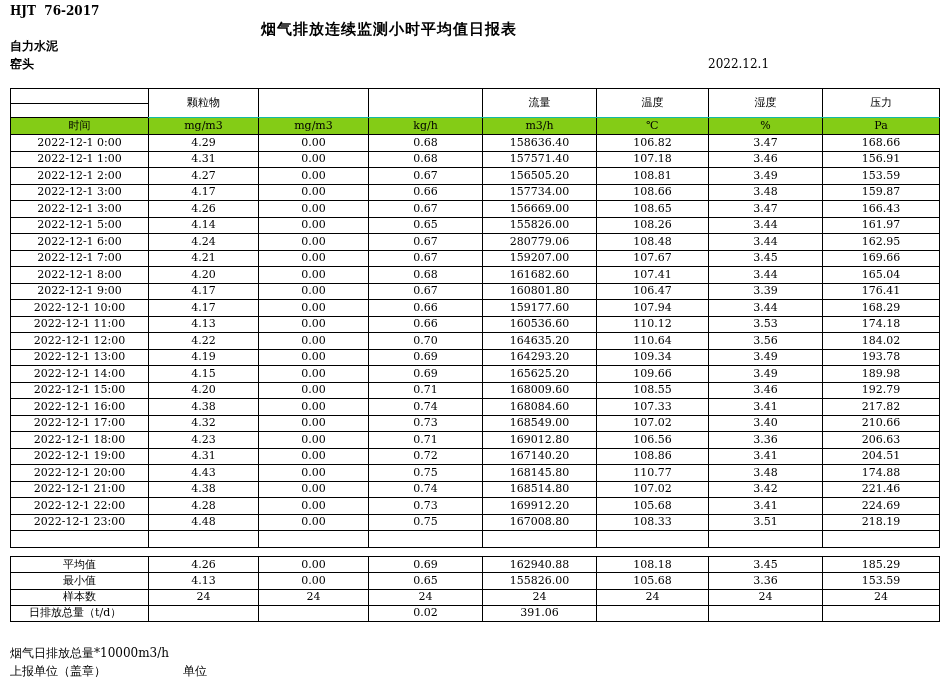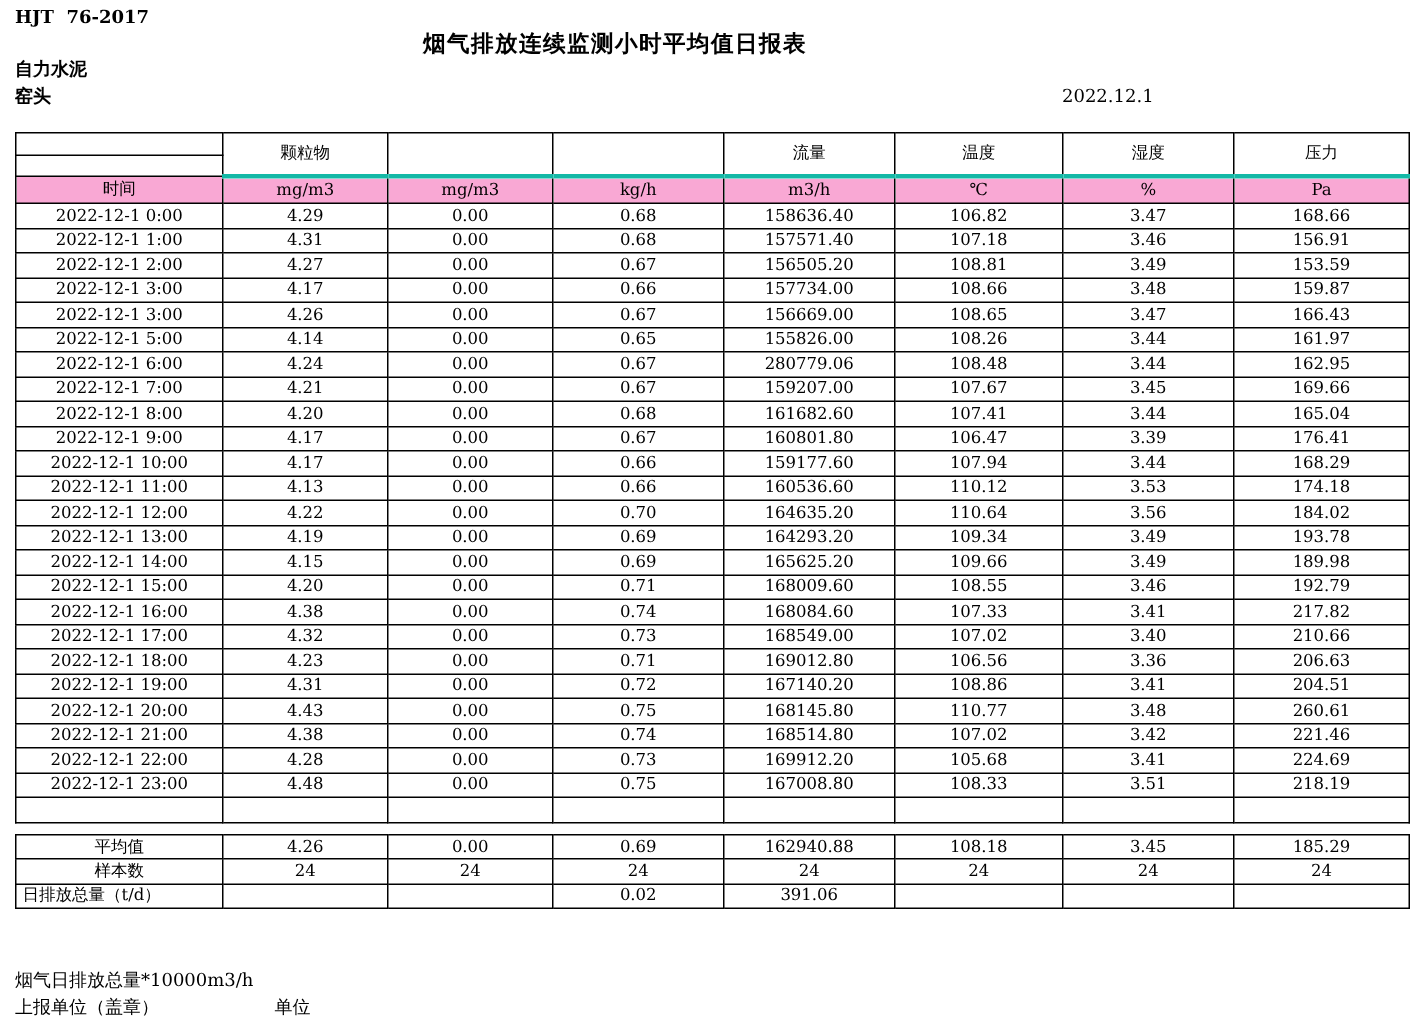--- a/index.html
+++ b/index.html
@@ -3,36 +3,36 @@
 <meta charset="utf-8">
 <style>
   html,body{margin:0;padding:0;}
   body{
     width:943px;height:677px;position:relative;background:#ffffff;
     font-family:"DejaVu Serif","DejaVu Sans",serif;color:#000;
     overflow:hidden;
   }
   .abs{position:absolute;}
   .std{left:10px;top:4px;font-size:12px;font-weight:bold;white-space:pre;}
-  .title{left:0;top:20px;width:778px;text-align:center;font-size:15px;font-weight:bold;letter-spacing:1px;margin-left:21px;}
+  .title{left:0;top:20px;width:778px;text-align:center;font-size:15px;font-weight:bold;letter-spacing:1px;}
   .company{left:10px;top:38px;font-size:12px;font-weight:bold;}
   .loc{left:10px;top:56px;font-size:12px;font-weight:bold;text-align:center;}
   .date{left:708px;top:57px;font-size:12px;}
   table{border-collapse:collapse;table-layout:fixed;font-size:11px;}
   td{border:1px solid #000;text-align:center;padding:0;overflow:hidden;white-space:nowrap;line-height:1.1;}
   .main-table{left:10px;top:88px;}
   .sum-table{left:10px;top:556px;border-radius:31px;}
   tr.h1 td{height:14px;border-bottom:none;}
   tr.h1 td.c1{border-bottom:1px solid #000;}
-  tr.h1 td.grp{border-bottom:3px solid #14b8a6;height:auto;}
+  tr.h1 td.grp{border-bottom:1px solid #14b8a6;height:auto;}
   tr.h2 td{height:13px;}
-  tr.units td{height:16px;background:#f9a8d4;}
+  tr.units td{height:16px;background:#84cc16;}
   tr.dr td{height:15.5px;}
   tr.sr td{height:15.3px;}
-  td.left{text-align:left;padding-left:4px;}
+  td.left{text-align:left;padding-left:18px;}
   .footer-note{left:10px;top:645px;font-size:12px;}
   .footer-line2{left:10px;top:663px;font-size:12px;}
   .unit-label{left:183px;top:663px;font-size:12px;}
 </style>
 </head>
 <body>
 
 <div class="abs std">HJT  76-2017</div>
 <div class="abs title">烟气排放连续监测小时平均值日报表</div>
 <div class="abs company">自力水泥</div>
@@ -296,21 +296,21 @@
       </tr>
 
       <tr class="dr">
         <td>2022-12-1 20:00</td>
         <td>4.43</td>
         <td>0.00</td>
         <td>0.75</td>
         <td>168145.80</td>
         <td>110.77</td>
         <td>3.48</td>
-        <td>260.61</td>
+        <td>174.88</td>
       </tr>
 
       <tr class="dr">
         <td>2022-12-1 21:00</td>
         <td>4.38</td>
         <td>0.00</td>
         <td>0.74</td>
         <td>168514.80</td>
         <td>107.02</td>
         <td>3.42</td>
@@ -371,20 +371,30 @@
         <td>4.26</td>
         <td>0.00</td>
         <td>0.69</td>
         <td>162940.88</td>
         <td>108.18</td>
         <td>3.45</td>
         <td>185.29</td>
       </tr>
 
 
+      <tr class="sr">
+        <td>最小值</td>
+        <td>4.13</td>
+        <td>0.00</td>
+        <td>0.65</td>
+        <td>155826.00</td>
+        <td>105.68</td>
+        <td>3.36</td>
+        <td>153.59</td>
+      </tr>
 
       <tr class="sr">
         <td>样本数</td>
         <td>24</td>
         <td>24</td>
         <td>24</td>
         <td>24</td>
         <td>24</td>
         <td>24</td>
         <td>24</td>

